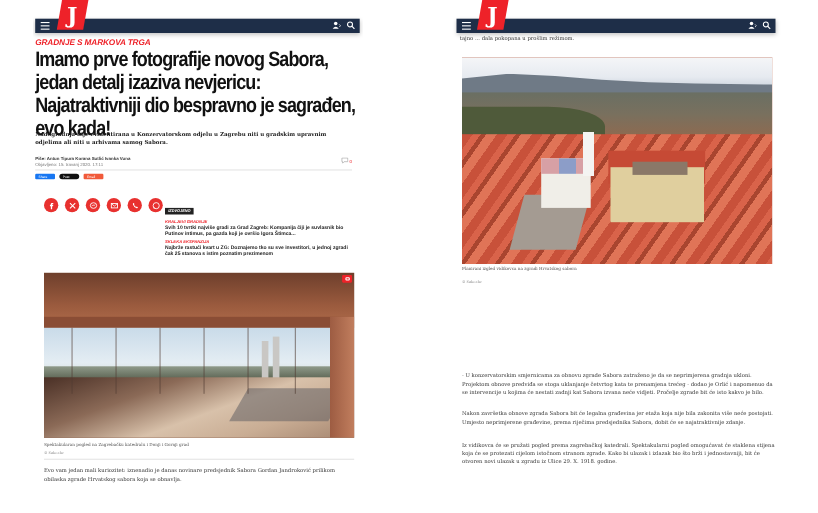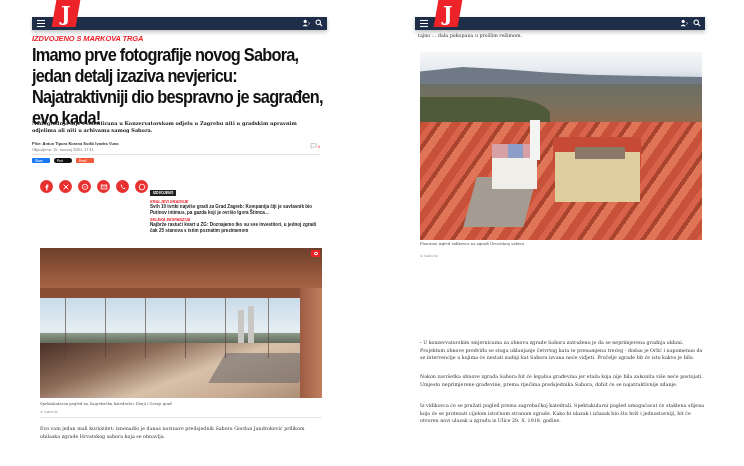--- a/index.html
+++ b/index.html
@@ -103,21 +103,21 @@
       <svg viewBox="0 0 10 10">
           <circle cx="4" cy="4" r="2.8" stroke="#fff" stroke-width="1.3" fill="none"></circle>
           <line x1="6" y1="6" x2="9" y2="9" stroke="#fff" stroke-width="1.4"></line>
         </svg>
     </div>
   </div>
   <div class="logo">
       <span>J</span>
     </div>
 
-  <div class="kicker">IZDVOJENO S MARKOVA TRGA</div>
+  <div class="kicker">GRADNJE S MARKOVA TRGA</div>
   <h1 class="headline">Imamo prve fotografije novog Sabora, jedan detalj izaziva nevjericu: Najatraktivniji dio bespravno je sagrađen, evo kada!</h1>
   <p class="lead">Nadogradnja nije evidentirana u Konzervatorskom odjelu u Zagrebu niti u gradskim upravnim odjelima ali niti u arhivama samog Sabora.</p>
   <div class="byline">Piše: Antun Tipura Korana Sutlić Ivanka Vuna</div>
   <div class="pubdate">Objavljeno: 15. travanj 2020. 17:11</div>
   <div class="comments">
     <svg viewBox="0 0 10 9">
         <path d="M1 1 H9 V6 H4 L2 8 V6 H1Z" fill="none" stroke="#999" stroke-width="0.8"></path>
       </svg>
     <span>0</span>
   </div>

